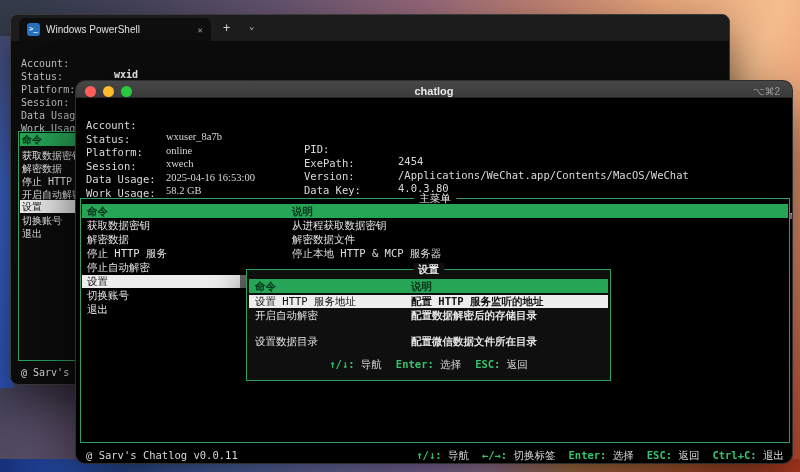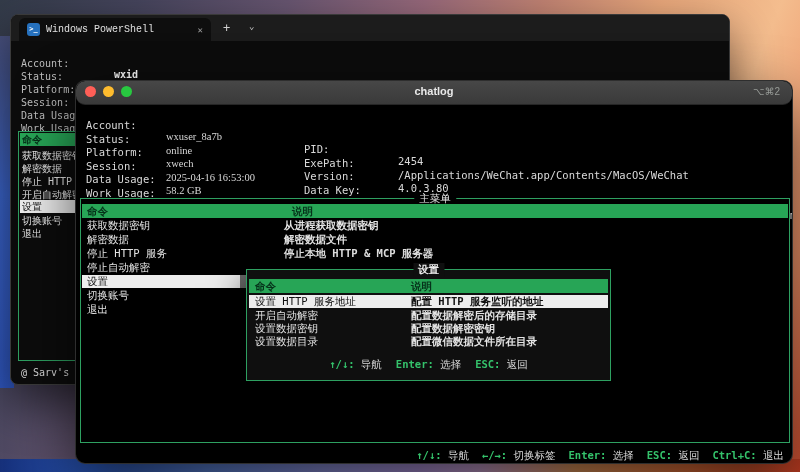--- a/index.html
+++ b/index.html
@@ -18,21 +18,21 @@
 
   
   .ps-win { position:absolute; left:10px; top:14px; width:720px; height:371px;
     background:#0c0c0c; border-radius:8px; border:1px solid #3a3a3a;
     box-shadow: 0 18px 45px rgba(0,0,0,.55); overflow:hidden; font-size:10px; }
   .ps-tabbar { position:absolute; left:0; top:0; right:0; height:26px; background:#1c1c1c; }
   .ps-tab { position:absolute; left:8px; top:3px; width:192px; height:23px; background:#0e0e0e;
     border-radius:6px 6px 0 0; display:flex; align-items:center; padding:0 8px; gap:6px; }
   .ps-ico { width:13px; height:13px; background:#2671be; border-radius:3px; color:#fff;
     font-size:7px; line-height:13px; text-align:center; font-weight:bold; flex:0 0 auto; }
-  .ps-tab-title { color:#e0e0e0; font-family:Liberation Mono, monospace; font-size:10px; flex:1;
+  .ps-tab-title { color:#e0e0e0; font-family:Liberation Sans, sans-serif; font-size:10px; flex:1;
     white-space:nowrap; overflow:hidden; }
   .ps-x { color:#9a9a9a; font-size:9px; }
   .ps-plus { position:absolute; left:212px; top:6px; color:#cfcfcf; font-size:12px; }
   .ps-chev { position:absolute; left:238px; top:6px; color:#cfcfcf; font-size:9px; }
   .ps-row { position:absolute; white-space:pre; color:#c8c8c8; }
   .ps-row .lab { position:absolute; left:10px; color:#bdbdbd; }
   .ps-row .val { position:absolute; left:80px; color:#f2f2f2; font-weight:bold;margin-left:23px; }
   .ps-row .rlab { position:absolute; left:235px; color:#bdbdbd; }
   .ps-row .rval { position:absolute; left:310px; color:#f2f2f2; font-weight:bold; }
   .ps-menubox { position:absolute; left:7px; top:116px; width:240px; height:230px;
@@ -41,23 +41,23 @@
     color:#06321a; font-weight:bold; padding-left:2px; white-space:pre; }
   .ps-mitem { position:absolute; left:3px; white-space:pre; color:#e4e4e4; }
   .ps-msel { position:absolute; left:1px; top:68px; width:200px; height:13px; background:#ededed; }
   .ps-msel span { position:absolute; left:2px; color:#101010; white-space:pre; }
   .ps-status { position:absolute; left:10px; top:352px; color:#d8d8d8; white-space:pre; }
 
   
   .mac-win { position:absolute; left:75px; top:80px; width:718px; height:384px;
     background:#000; border-radius:10px; border:1px solid rgba(255,255,255,.18);
     box-shadow: 0 25px 60px rgba(0,0,0,.65); overflow:hidden; font-size:10.5px; }
-  .mac-titlebar { position:absolute; left:0; top:0; right:0; height:24px;
+  .mac-titlebar { position:absolute; left:0; top:0; right:0; height:17px;
     background:linear-gradient(#474747,#3a3a3a); border-bottom:1px solid #262626;
-    font-family:"Liberation Sans",sans-serif;border-radius:9px; }
+    font-family:"Liberation Sans",sans-serif; }
   .tl { position:absolute; top:5px; width:11px; height:11px; border-radius:50%; }
   .tl.red { left:9px; background:#ff5f57; }
   .tl.yel { left:27px; background:#febc2e; }
   .tl.grn { left:45px; background:#28c840; }
   .mac-title { position:absolute; left:0; right:0; top:4px; text-align:center; color:#e9e9e9;
     font-size:11px; font-weight:bold; }
   .mac-shortcut { position:absolute; right:12px; top:5px; color:#979b97; font-size:10px; }
 
   .mc-row { position:absolute; white-space:pre; }
   .mc-row .lab { position:absolute; left:10px; color:#dadada; }
@@ -68,21 +68,21 @@
 
   .menu-box { position:absolute; left:4px; top:117px; width:710px; height:245px;
     border:1px solid #2ea061; background:#000; }
   .menu-title { position:absolute; top:-7px; left:50%; transform:translateX(-50%);
     background:#000; padding:0 5px; color:#e8e8e8; white-space:pre; }
   .menu-head { position:absolute; left:1px; right:1px; top:5px; height:14px; background:#27a556; }
   .menu-head .c1 { position:absolute; left:5px; top:1px; color:#06321a; font-weight:bold; white-space:pre; }
   .menu-head .c2 { position:absolute; left:210px; top:1px; color:#06321a; font-weight:bold; white-space:pre; }
   .menu-row { position:absolute; left:1px; right:1px; height:13px; }
   .menu-row .c1 { position:absolute; left:5px; color:#e4e4e4; white-space:pre; }
-  .menu-row .c2 { position:absolute; left:202px; color:#e4e4e4; white-space:pre;font-weight:bold; }
+  .menu-row .c2 { position:absolute; left:210px; color:#e4e4e4; white-space:pre; }
   .menu-row.sel { width:166px; background:#ededed; }
   .menu-row.sel .c1 { color:#101010; }
 
   .dialog { position:absolute; left:170px; top:188px; width:365px; height:112px;
     background:#0f0f0f; border:1px solid #2ea061;
     box-shadow: 0 0 0 6px rgba(0,0,0,.55), 0 14px 34px rgba(0,0,0,.8); }
   .dlg-title { position:absolute; top:-7px; left:50%; transform:translateX(-50%);
     background:#0f0f0f; padding:0 5px; color:#ececec; font-weight:bold; white-space:pre; }
   .dlg-head { position:absolute; left:2px; right:2px; top:9px; height:14px; background:#27a556; }
   .dlg-head .c1 { position:absolute; left:6px; top:1px; color:#06321a; font-weight:bold; white-space:pre; }
@@ -257,36 +257,33 @@
       <span class="c2">说明</span>
     </div>
     <div class="dlg-row sel" style="top:25px">
       <span class="c1">设置 HTTP 服务地址</span>
       <span class="c2">配置 HTTP 服务监听的地址</span>
     </div>
     <div class="dlg-row" style="top:39px">
       <span class="c1">开启自动解密</span>
       <span class="c2">配置数据解密后的存储目录</span>
     </div>
-    <div class="dlg-row" style="top:52px">
-      <span class="c1">设置数据密钥</span>
-      <span class="c2">配置数据解密密钥</span>
-    </div>
     <div class="dlg-row" style="top:65px">
       <span class="c1">设置数据目录</span>
       <span class="c2">配置微信数据文件所在目录</span>
     </div>
     <div class="dlg-foot">
       <span><span class="key">↑/↓:</span> <span class="keylab">导航</span></span>
       <span><span class="key">Enter:</span> <span class="keylab">选择</span></span>
       <span><span class="key">ESC:</span> <span class="keylab">返回</span></span>
     </div>
   </div>
 
   <div class="mac-status">
+    <span class="left">@ Sarv's Chatlog v0.0.11</span>
     <span class="keys">
       <span><span class="key">↑/↓:</span> <span class="keylab">导航</span></span>
       <span><span class="key">←/→:</span> <span class="keylab">切换标签</span></span>
       <span><span class="key">Enter:</span> <span class="keylab">选择</span></span>
       <span><span class="key">ESC:</span> <span class="keylab">返回</span></span>
       <span><span class="key">Ctrl+C:</span> <span class="keylab">退出</span></span>
     </span>
   </div>
 </div>
 

